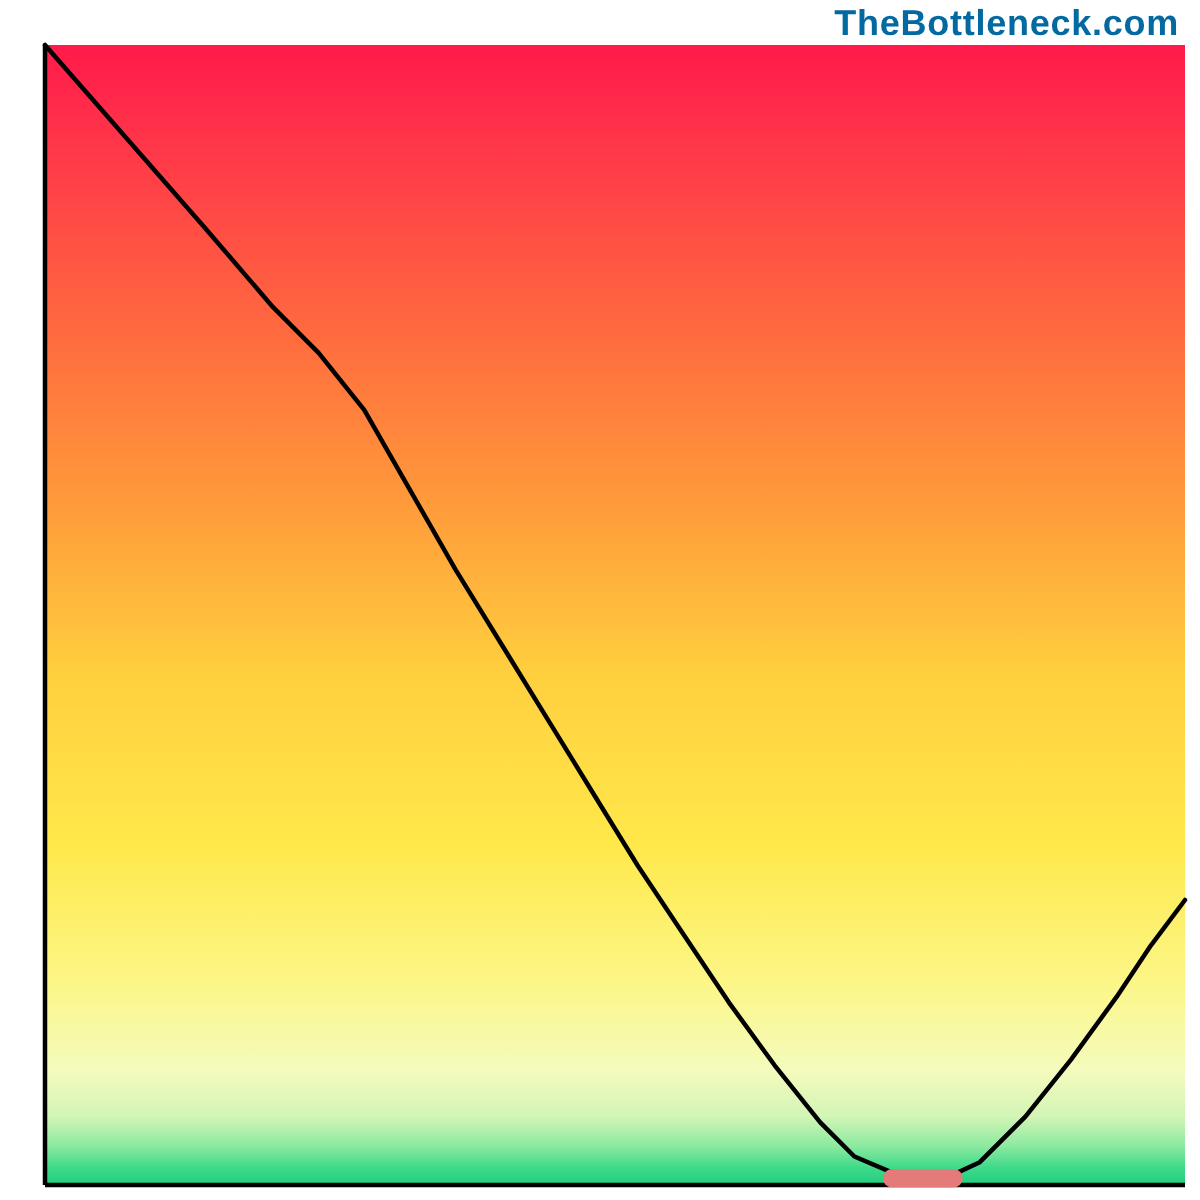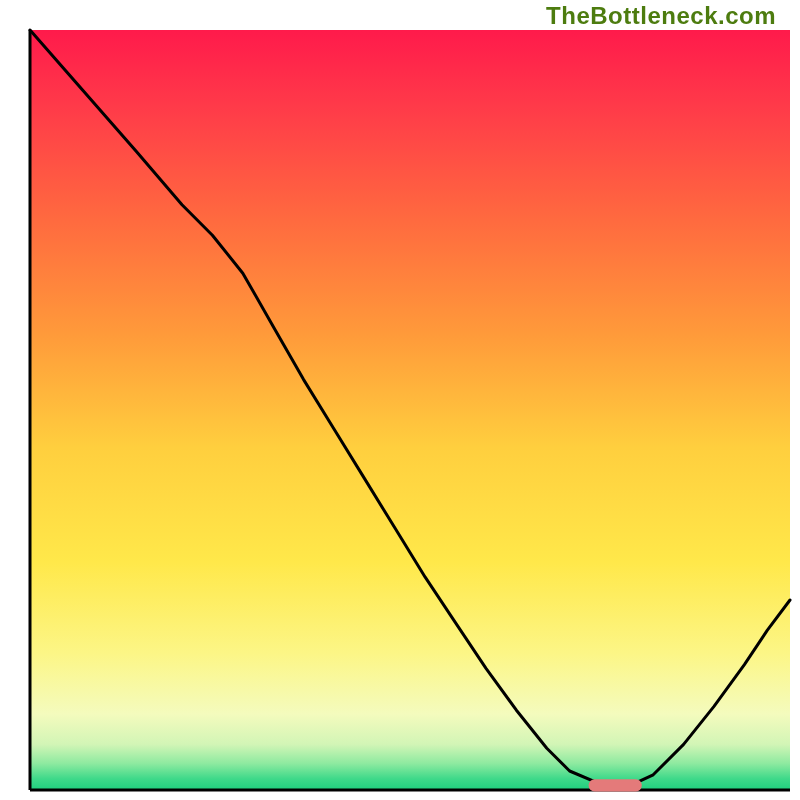--- a/index.html
+++ b/index.html
@@ -12,24 +12,24 @@
     overflow: hidden;
   }
   .stage {
     position: relative;
     width: 800px;
     height: 800px;
   }
   .watermark {
     position: absolute;
     top: 2px;
-    right: 24px;
+    right: 14px;
     font-size: 24px;
     font-weight: 600;
-    color: #4d7c0f;
+    color: #0369a1;
     letter-spacing: 0.5px;
   }
   svg.plot {
     position: absolute;
     left: 0;
     top: 0;
     width: 800px;
     height: 800px;
     display: block;
   }

